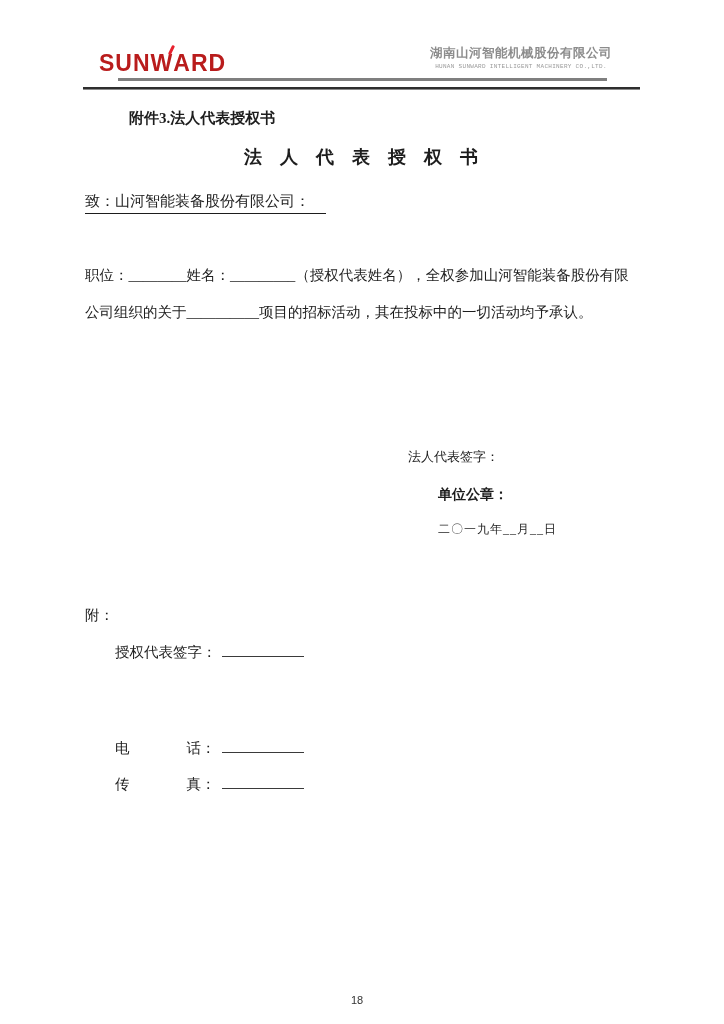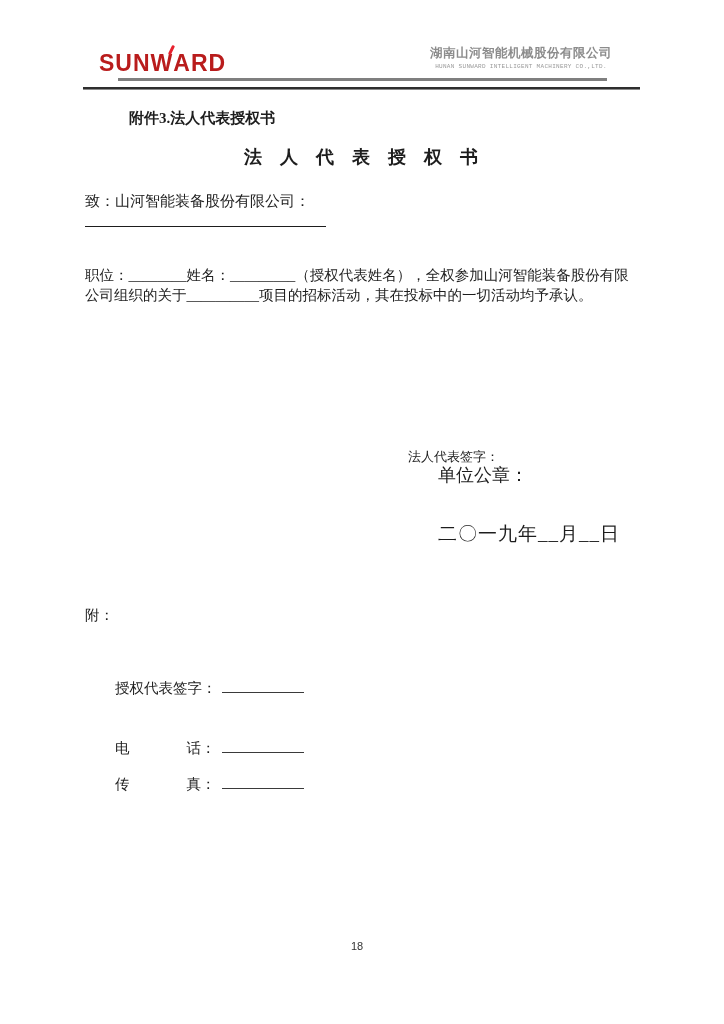--- a/index.html
+++ b/index.html
@@ -19,41 +19,41 @@
   .company .en{font-size:6px;letter-spacing:0.3px;line-height:8px;margin-top:1px;color:#9a9a9a;}
   .gray-bar{position:absolute;left:118px;top:78px;width:489px;height:3px;background:#7f7f7f;}
   .dark-rule{position:absolute;left:83px;top:87px;width:557px;height:2px;
         background:#2e2e2e;box-shadow:0 1px 0 #8a8a8a;}
 
   
   .attachment-heading{position:absolute;left:85px;top:109px;font-size:15px;font-weight:bold;margin-left:44px;}
   .doc-title{position:absolute;left:82px;top:145px;width:558px;text-align:center;
         font-size:18px;font-weight:bold;letter-spacing:18px;text-indent:18px;white-space:nowrap;}
   .salutation{position:absolute;left:85px;top:192px;font-size:15px;}
-  .salutation .u{border-bottom:1px solid #1d1d1d;padding-right:16px;padding-bottom:17px;}
+  .salutation .u{border-bottom:1px solid #1d1d1d;padding-right:16px;padding-bottom:2px;font-family:Liberation Mono, monospace;}
 
   .para-line{position:absolute;left:85px;width:562px;font-size:14.5px;white-space:nowrap;}
   .l1{top:229px;text-indent:29px;}
   .l2{top:266px;}
-  .l3{top:286px;}
+  .l3{top:303px;}
   .blank-thick{display:inline-block;width:86px;border-bottom:2px solid #000;height:12px;}
 
   .sign-rep{position:absolute;left:408px;top:448px;font-size:13px;}
-  .sign-seal{position:absolute;left:438px;top:463px;font-size:18px;}
-  .sign-date{position:absolute;left:438px;top:521px;font-size:19px;letter-spacing:1px;}
+  .sign-seal{position:absolute;left:438px;top:486px;font-size:14px;font-weight:bold;}
+  .sign-date{position:absolute;left:438px;top:521px;font-size:12px;letter-spacing:1px;}
 
   .appendix-heading{position:absolute;left:85px;top:606px;font-size:14.5px;}
   .app-row{position:absolute;left:115px;font-size:14.5px;white-space:nowrap;}
-  .row0{top:630px}.row1{top:678px}.row2{top:702px}.row3{top:738px}.row4{top:774px}
+  .row0{top:630px}.row1{top:642px}.row2{top:702px}.row3{top:738px}.row4{top:774px}
   .label-wrap{display:inline-block;width:101px;}
   .spread{letter-spacing:57px;margin-right:-57px;}
   .blank-line{display:inline-block;width:82px;height:14px;border-bottom:1px solid #3a3a3a;
         margin-left:6px;vertical-align:baseline;}
 
-  .page-number{position:absolute;left:0;top:940px;width:714px;text-align:center;
+  .page-number{position:absolute;left:0;top:994px;width:714px;text-align:center;
         font-family:"Liberation Sans","DejaVu Sans",sans-serif;font-size:11px;color:#333;}
 </style>
 </head>
 <body>
 
 <div class="page">
 
   <div class="logo"><span>SUN</span><span class="w"><span>W</span><span class="accent"></span></span><span>ARD</span></div>
 
   <div class="company">

